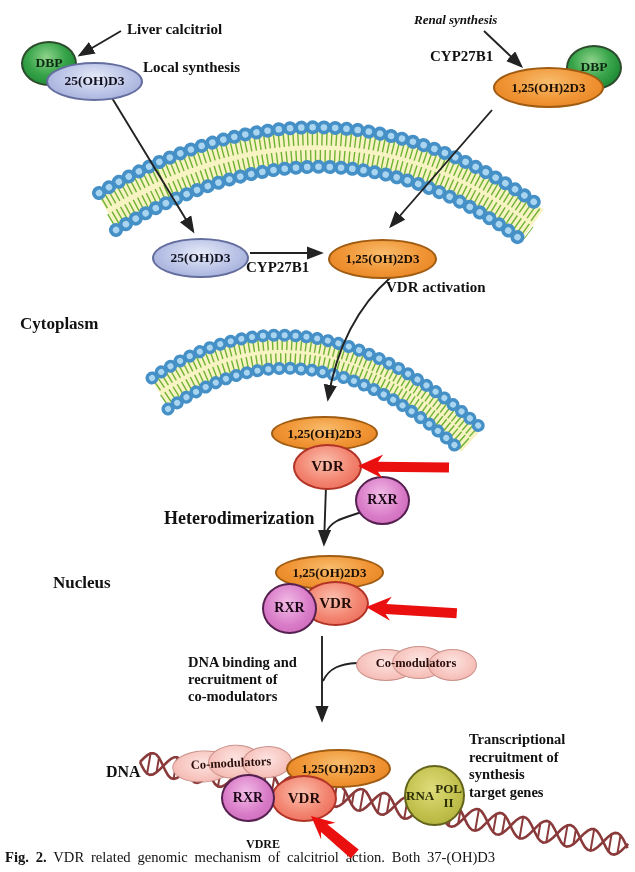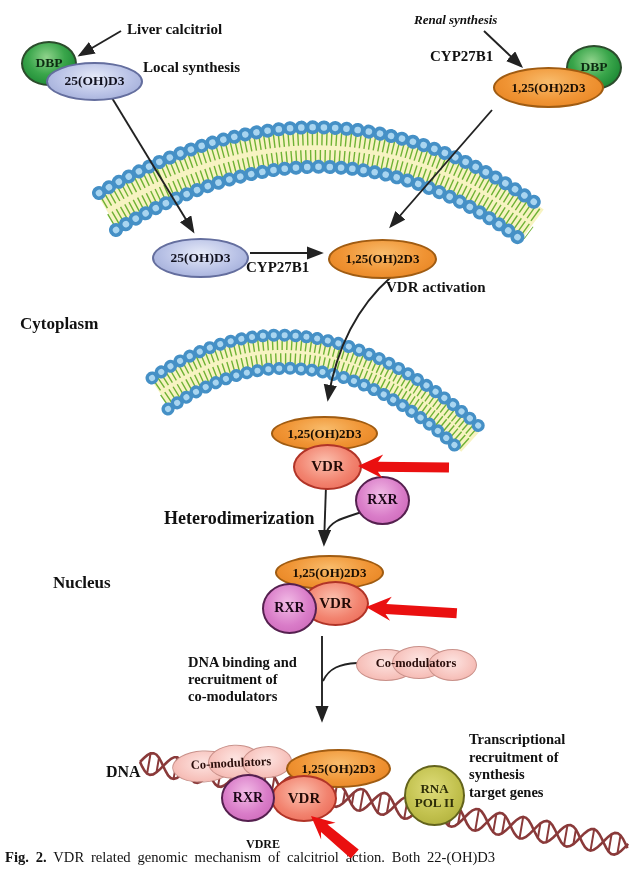--- a/index.html
+++ b/index.html
@@ -173,21 +173,21 @@
   </div>
   <div class="ell orange" style="left:286px;top:749px;width:101px;height:35px;font-size:13px;z-index:3;">
       <span>1,25(OH)2D3</span>
     </div>
   <div class="ell salmon" style="left:271px;top:775px;width:62px;height:43px;font-size:15px;z-index:4;">
       <span>VDR</span>
     </div>
   <div class="ell orchid" style="left:221px;top:774px;width:50px;height:44px;font-size:14px;z-index:5;">
       <span>RXR</span>
     </div>
-  <div class="ell olive" style="left:404px;top:765px;width:57px;height:57px;font-size:13px;z-index:3;flex-direction:column;">
+  <div class="ell olive" style="left:404px;top:765px;width:57px;height:57px;font-size:13px;z-index:3;flex-direction:row;">
     <div>RNA</div>
     <div>POL II</div>
   </div>
 
   <div class="lbl" style="left:127px;top:21px;font-size:15px;">Liver calcitriol</div>
   <div class="lbl" style="left:143px;top:59px;font-size:15px;">Local synthesis</div>
   <div class="lbl" style="left:414px;top:12px;font-size:13px;font-style:italic;">Renal synthesis</div>
   <div class="lbl" style="left:430px;top:48px;font-size:15px;">CYP27B1</div>
   <div class="lbl" style="left:246px;top:259px;font-size:15px;">CYP27B1</div>
   <div class="lbl" style="left:20px;top:282px;font-size:17px;margin-top:32px;">Cytoplasm</div>
@@ -207,14 +207,14 @@
     <div>synthesis</div>
     <div>target genes</div>
   </div>
 
   <svg id="top" width="635" height="872" viewBox="0 0 635 872">
     <polygon points="0,0 25,-12 20,-4.5 91,-5 91,5 20,5.5 25,12" fill="#ea1010" transform="translate(358,466) rotate(1)"></polygon>
     <polygon points="0,0 25,-12 20,-4.5 91,-5 91,5 20,5.5 25,12" fill="#ea1010" transform="translate(366,607) rotate(4)"></polygon>
     <polygon points="0,0 23,-11 18,-4.5 58,-6 58,6 18,5.5 23,11" fill="#ea1010" transform="translate(311,816) rotate(41)"></polygon>
   </svg>
 
-  <div id="caption"><b>Fig. 2.</b><span> VDR related genomic mechanism of calcitriol action. Both 22-(OH)D3</span></div>
+  <div id="caption"><b>Fig. 2.</b><span> VDR related genomic mechanism of calcitriol action. Both 37-(OH)D3</span></div>
 </div>
 
 </body></html>

